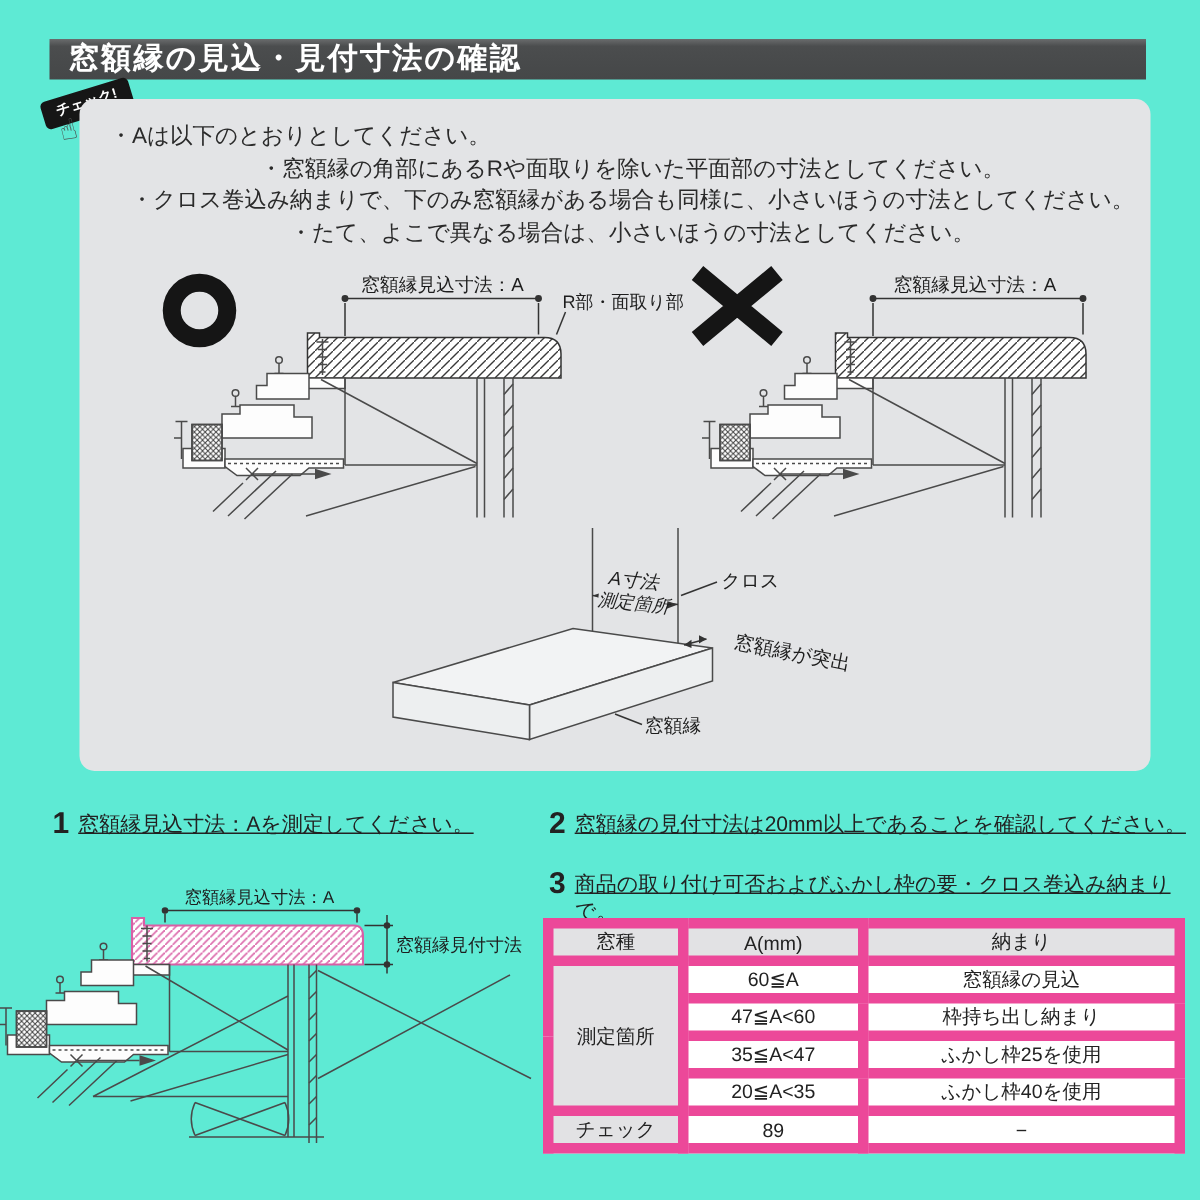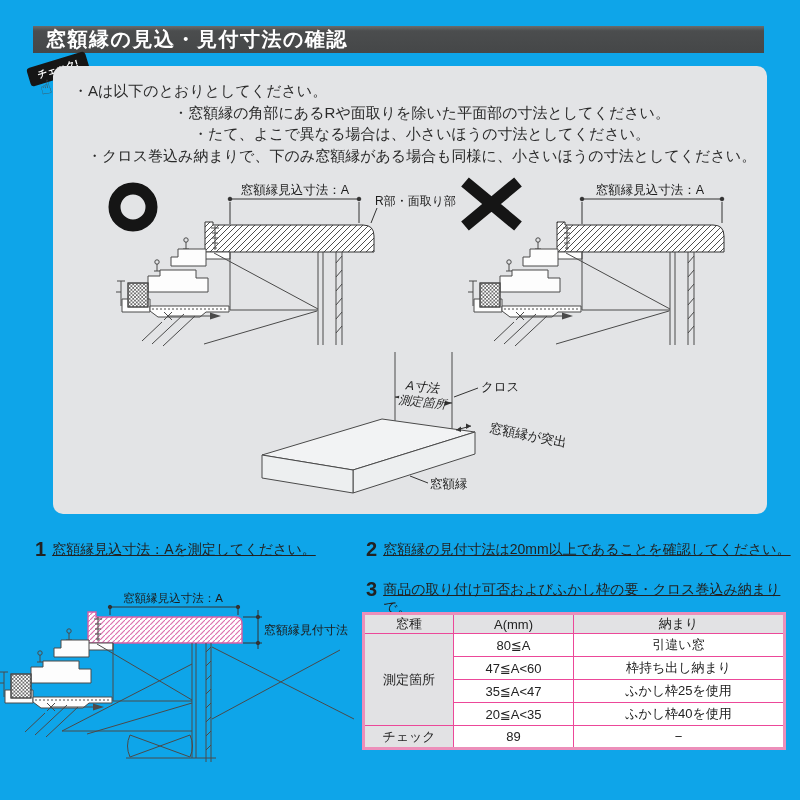--- a/index.html
+++ b/index.html
@@ -1,19 +1,19 @@
 <!DOCTYPE html>
 <html><head>
 <meta charset="utf-8">
 <style>
   * { margin:0; padding:0; box-sizing:border-box; }
   html,body { width:800px; height:800px; background:#fff;
     font-family:"Liberation Sans","DejaVu Sans",sans-serif; color:#222; }
   .abs { position:absolute; }
-  #page { position:relative; width:800px; height:800px; overflow:hidden; background:#0ea5e9; }
+  #page { position:relative; width:800px; height:800px; overflow:hidden; background:#5eead4; }
 
   
   #titlebar { left:33px; top:26px; width:731px; height:27px;
     background:linear-gradient(#6a6c6d 0%, #4b4d4e 18%, #454748 100%);
     color:#fff; font-weight:bold; font-size:20px; letter-spacing:1.5px;
     line-height:27px; padding-left:13px; }
 
   
   #badge { left:29px; top:61px; width:58px; height:16px; background:#161616; color:#fff;
     font-size:9.5px; font-weight:bold; text-align:center; line-height:16px;
@@ -33,42 +33,42 @@
   .step { display:flex; align-items:flex-start; }
   .step .num { font-size:20px; font-weight:bold; line-height:18px; margin-right:6px; }
   .step .txt { font-size:14px; line-height:18px;text-decoration:underline; }
   #step1 { left:35px; top:540px; width:330px; }
   #step2 { left:366px; top:540px; width:432px; }
   #step3 { left:366px; top:580px; width:432px; }
 
   
   #spec-table { left:362px; top:612px; width:421px; border-collapse:collapse;
     border:3px solid #ec8fba; table-layout:fixed; background:#fff; }
-  #spec-table td { border:1px solid #ec4899; font-size:13px; text-align:center;
+  #spec-table td { border:7px solid #ec4899; font-size:13px; text-align:center;
     height:23px; padding:0 2px; }
   #spec-table tr.hdr td { height:19px; background:#e2e2e4; font-size:13px; }
   #spec-table td.shade { background:#e2e2e4; }
 </style>
 </head>
 <body>
 
 <div id="page">
 
   <div id="titlebar" class="abs">窓額縁の見込・見付寸法の確認</div>
 
   <div id="badge" class="abs">チェック!</div>
   <div id="hand" class="abs">☝</div>
 
   <div id="panel" class="abs"></div>
 
   <div id="notes" class="abs">
     <div>・Aは以下のとおりとしてください。</div>
     <div class="sub">・窓額縁の角部にあるRや面取りを除いた平面部の寸法としてください。</div>
+    <div class="sub">・クロス巻込み納まりで、下のみ窓額縁がある場合も同様に、小さいほうの寸法としてください。</div>
     <div class="sub">・たて、よこで異なる場合は、小さいほうの寸法としてください。</div>
-    <div class="sub">・クロス巻込み納まりで、下のみ窓額縁がある場合も同様に、小さいほうの寸法としてください。</div>
   </div>
 
   <svg class="abs" style="left:53px;top:66px" width="715" height="448" viewBox="53 66 715 448">
     <defs>
       <pattern id="hb" width="6" height="6" patternUnits="userSpaceOnUse">
         <path d="M-1,7 L7,-1" stroke="#3a3a3a" stroke-width="0.9"></path>
       </pattern>
       <pattern id="hp" width="5" height="5" patternUnits="userSpaceOnUse">
         <path d="M-1,6 L6,-1" stroke="#dd6fae" stroke-width="1.2"></path>
       </pattern>
@@ -202,22 +202,22 @@
         <col style="width:211px">
       </colgroup>
     <tbody>
         <tr class="hdr">
       <td>窓種</td>
       <td>A(mm)</td>
       <td>納まり</td>
     </tr>
     <tr>
       <td class="shade" rowspan="4">測定箇所</td>
-      <td>80≦A</td>
-      <td>引違い窓</td>
+      <td>60≦A</td>
+      <td>窓額縁の見込</td>
     </tr>
     <tr>
       <td>47≦A&lt;60</td>
       <td>枠持ち出し納まり</td>
     </tr>
     <tr>
       <td>35≦A&lt;47</td>
       <td>ふかし枠25を使用</td>
     </tr>
     <tr>

